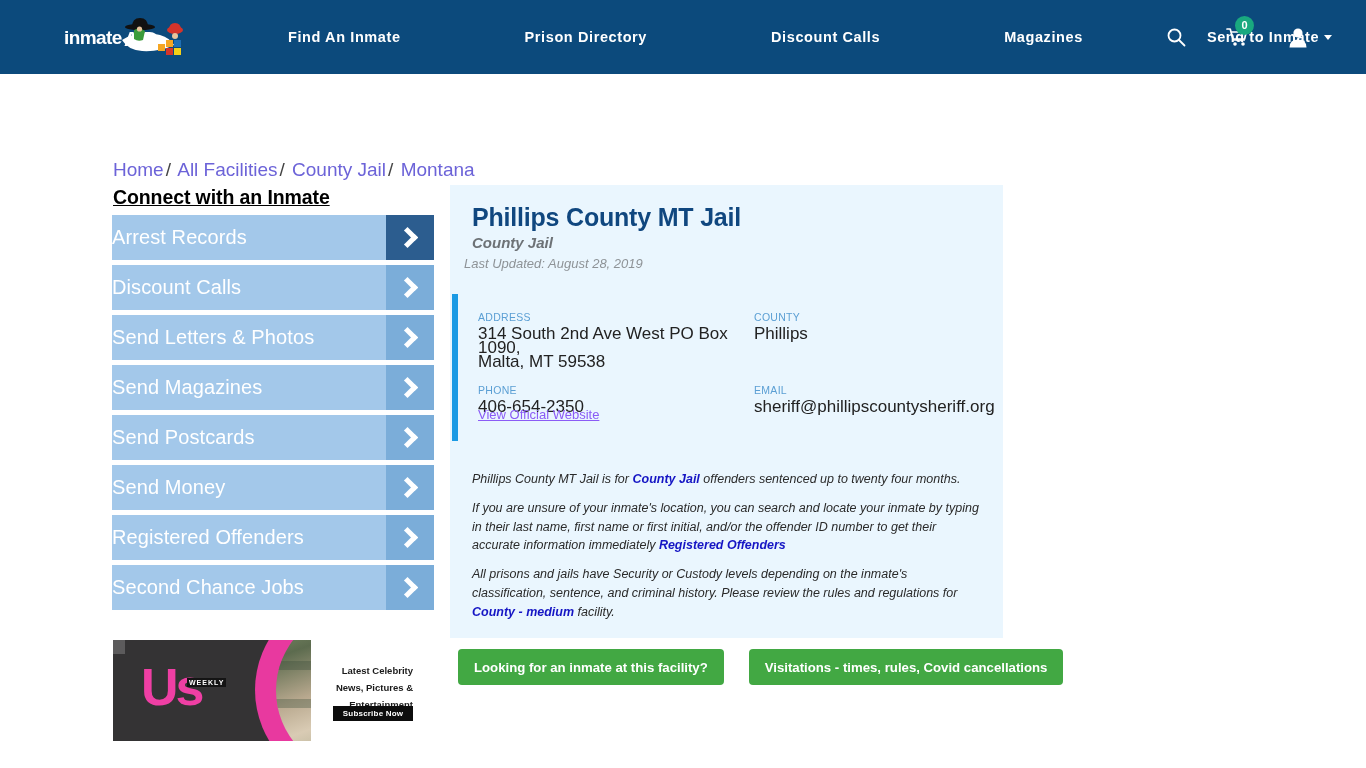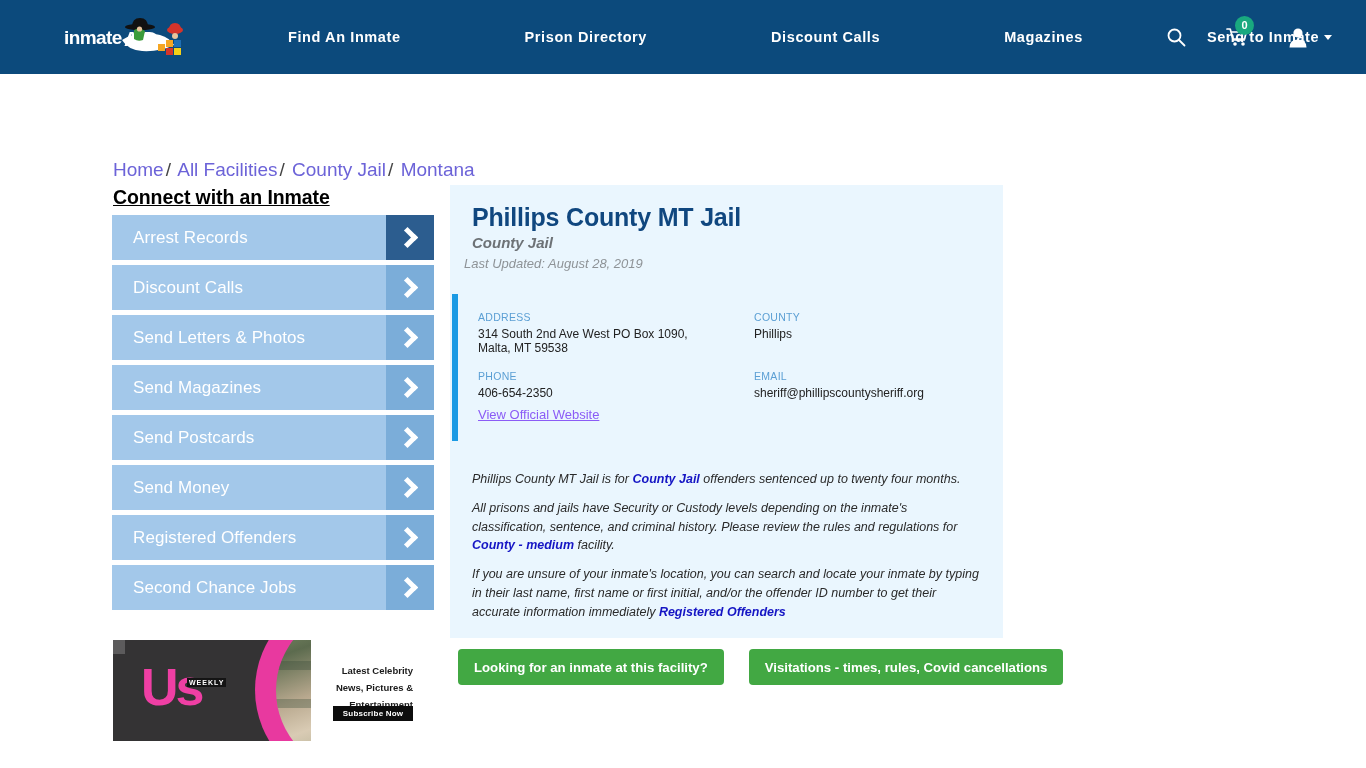--- a/index.html
+++ b/index.html
@@ -135,22 +135,21 @@
     height: 45px;
     background: #a3c8ea;
     margin-bottom: 5px;
     display: flex;
     align-items: center;
     cursor: pointer;
     overflow: hidden;
   }
   .side-btn-label {
     color: #ffffff;
-    font-size: 17px;
-    padding-left: 21px;
+    font-size: 20px;
     letter-spacing: 0.1px;
   }
   .side-arrow {
     position: absolute;
     right: 0; top: 0;
     width: 48px;
     height: 45px;
     background: #7badd9;
     display: flex;
     align-items: center;
@@ -302,21 +301,21 @@
   .info-row { display: flex; margin-bottom: 15px; }
   .info-cell { width: 276px; }
   .info-cell.right { width: 224px; }
   .info-label {
     font-size: 10.5px;
     color: #5b9fd4;
     letter-spacing: 0.3px;
     margin-bottom: 4px;
   }
   .info-value {
-    font-size: 12px;
+    font-size: 17px;
     color: #222;
     line-height: 14px;
   }
   .official-link {
     position: absolute;
     left: 28px; top: 222px;
     font-size: 13px;
     color: #8b5cf6;
     text-decoration: underline;
     cursor: pointer;
@@ -542,22 +541,22 @@
           <div class="info-label">EMAIL</div>
           <div class="info-value">sheriff@phillipscountysheriff.org</div>
         </div>
       </div>
     </div>
 
     <a class="official-link">View Official Website</a>
 
     <div class="desc">
       <p><span>Phillips County MT Jail is for </span><a>County Jail</a><span> offenders sentenced up to twenty four months.</span></p>
+      <p><span>If you are unsure of your inmate's location, you can search and locate your inmate by typing in their last name, first name or first initial, and/or the offender ID number to get their accurate information immediately </span><a>Registered Offenders</a></p>
       <p><span>All prisons and jails have Security or Custody levels depending on the inmate's classification, sentence, and criminal history. Please review the rules and regulations for </span><a>County - medium</a><span> facility.</span></p>
-      <p><span>If you are unsure of your inmate's location, you can search and locate your inmate by typing in their last name, first name or first initial, and/or the offender ID number to get their accurate information immediately </span><a>Registered Offenders</a></p>
     </div>
   </div>
 
   <div class="green-btns">
     <button class="green-btn">Looking for an inmate at this facility?</button>
     <button class="green-btn second">Visitations - times, rules, Covid cancellations</button>
   </div>
 
 </div>
 

